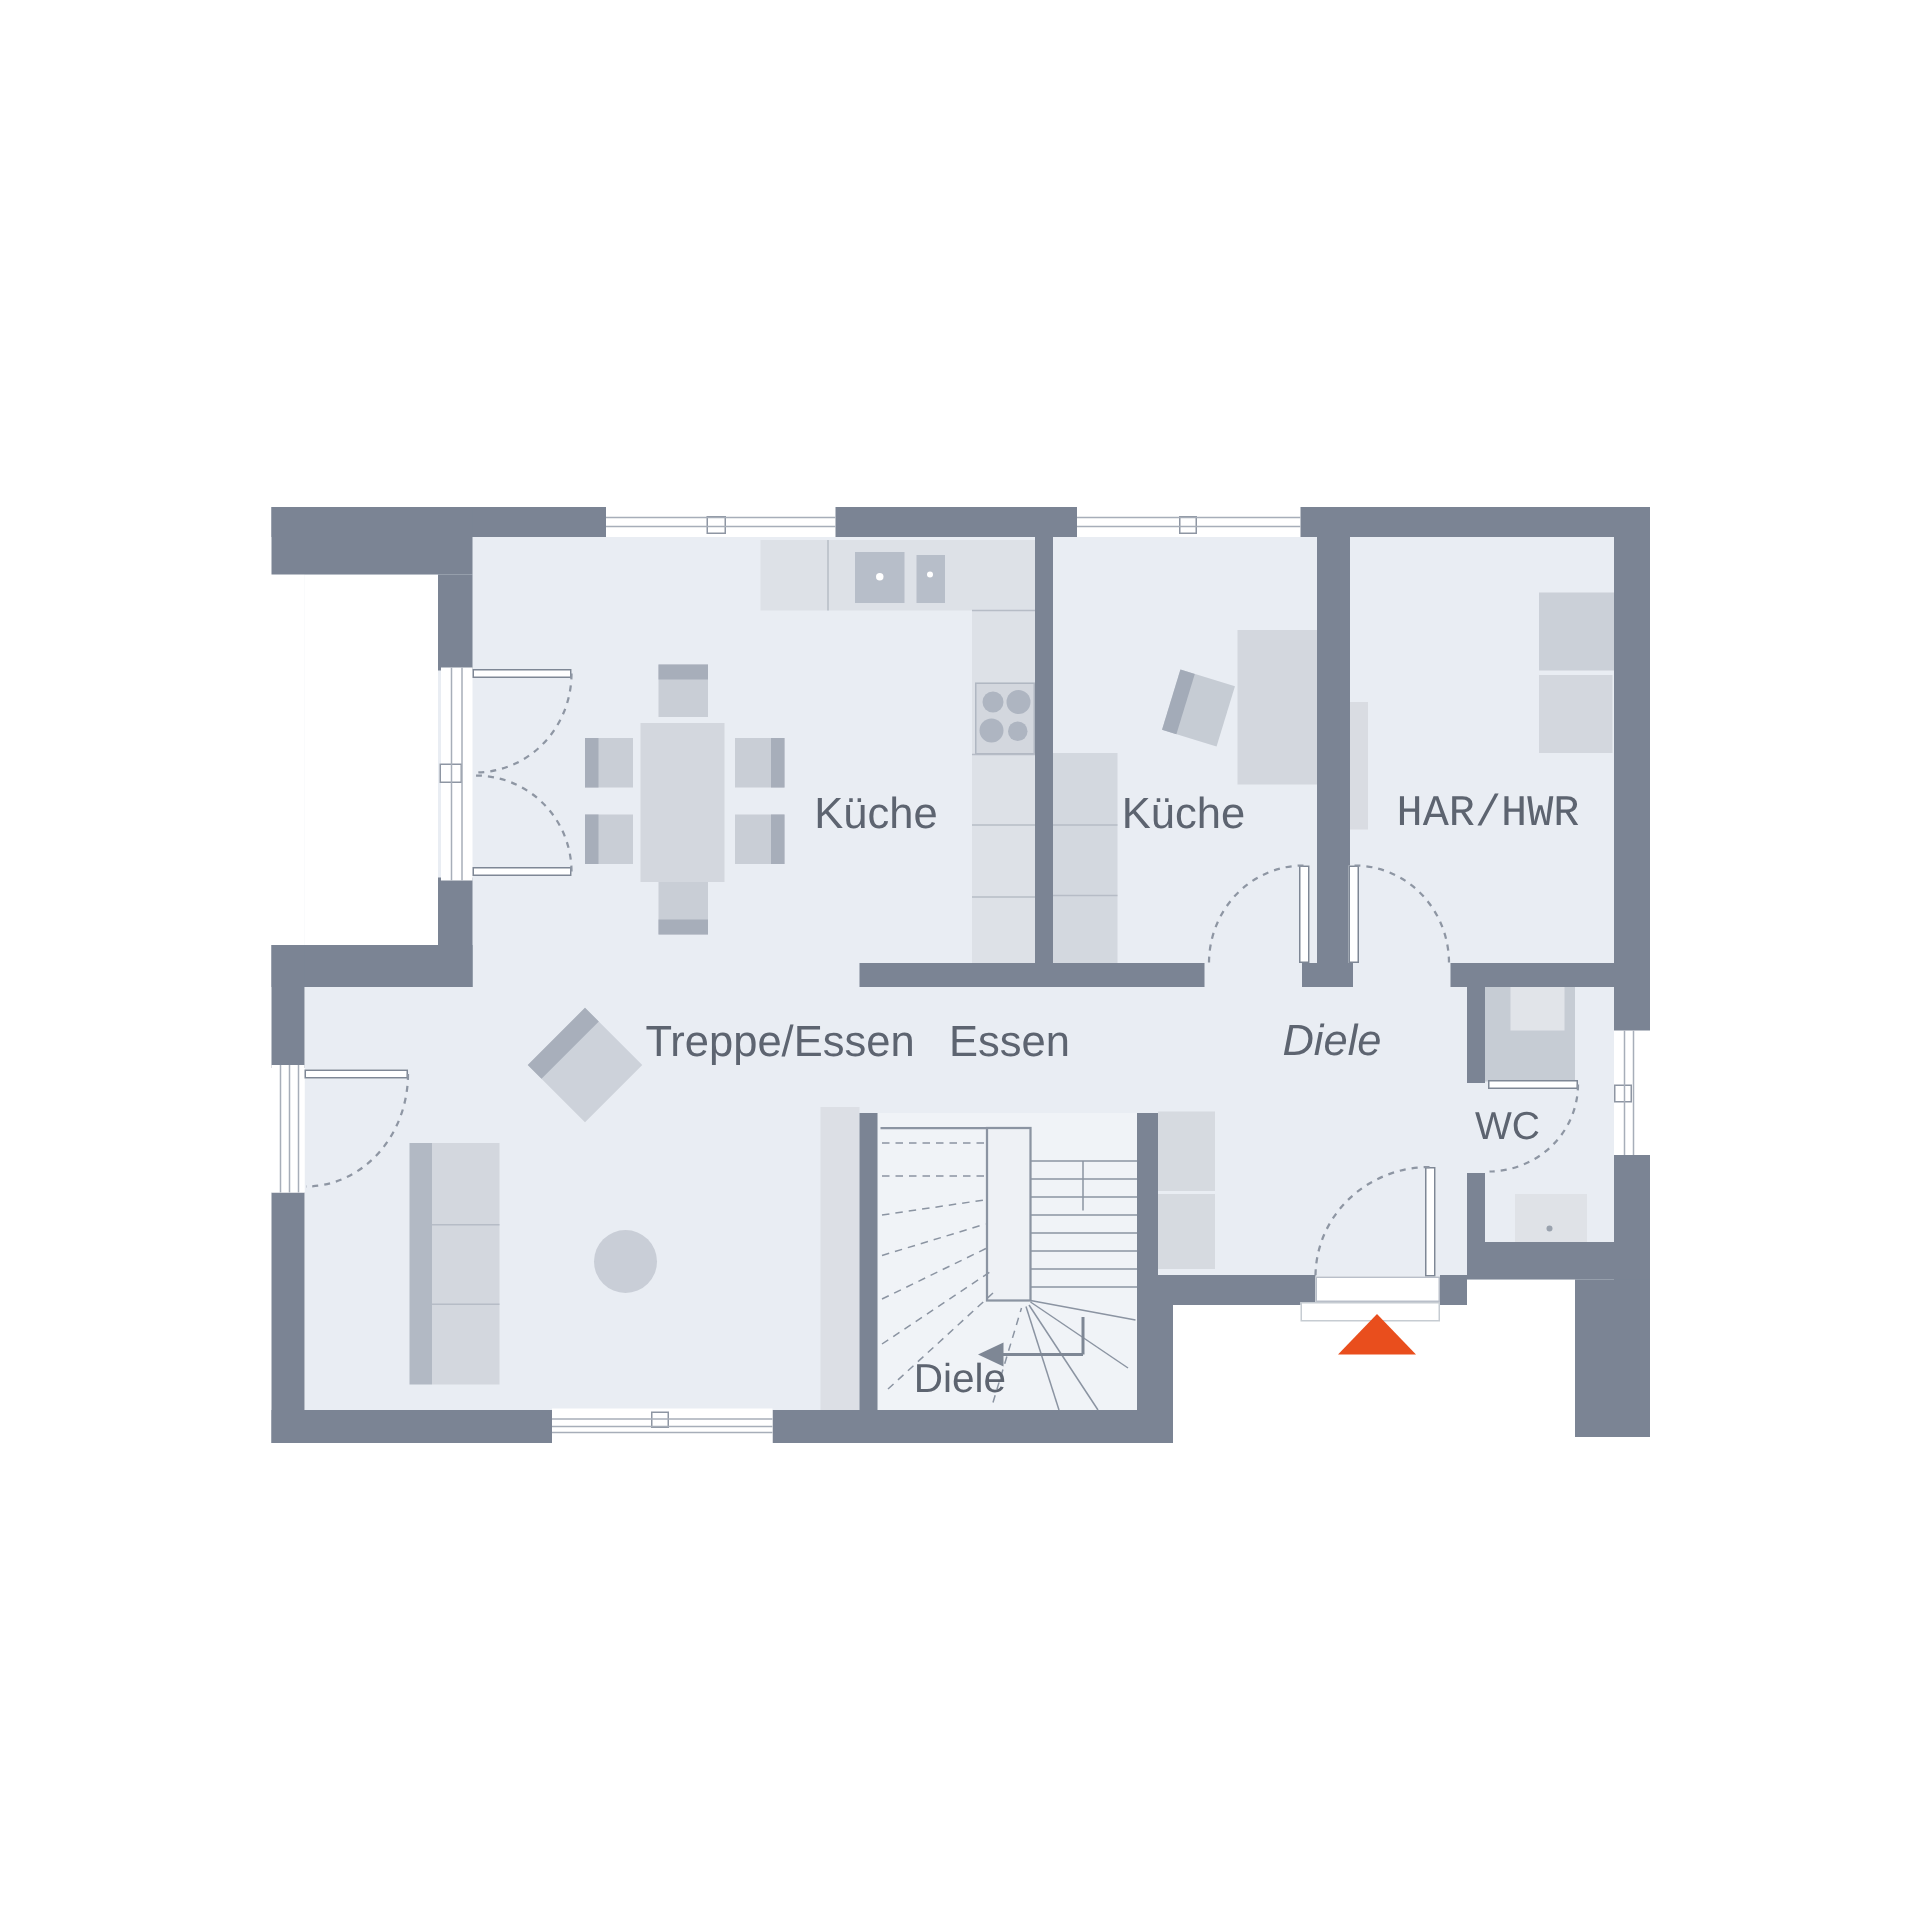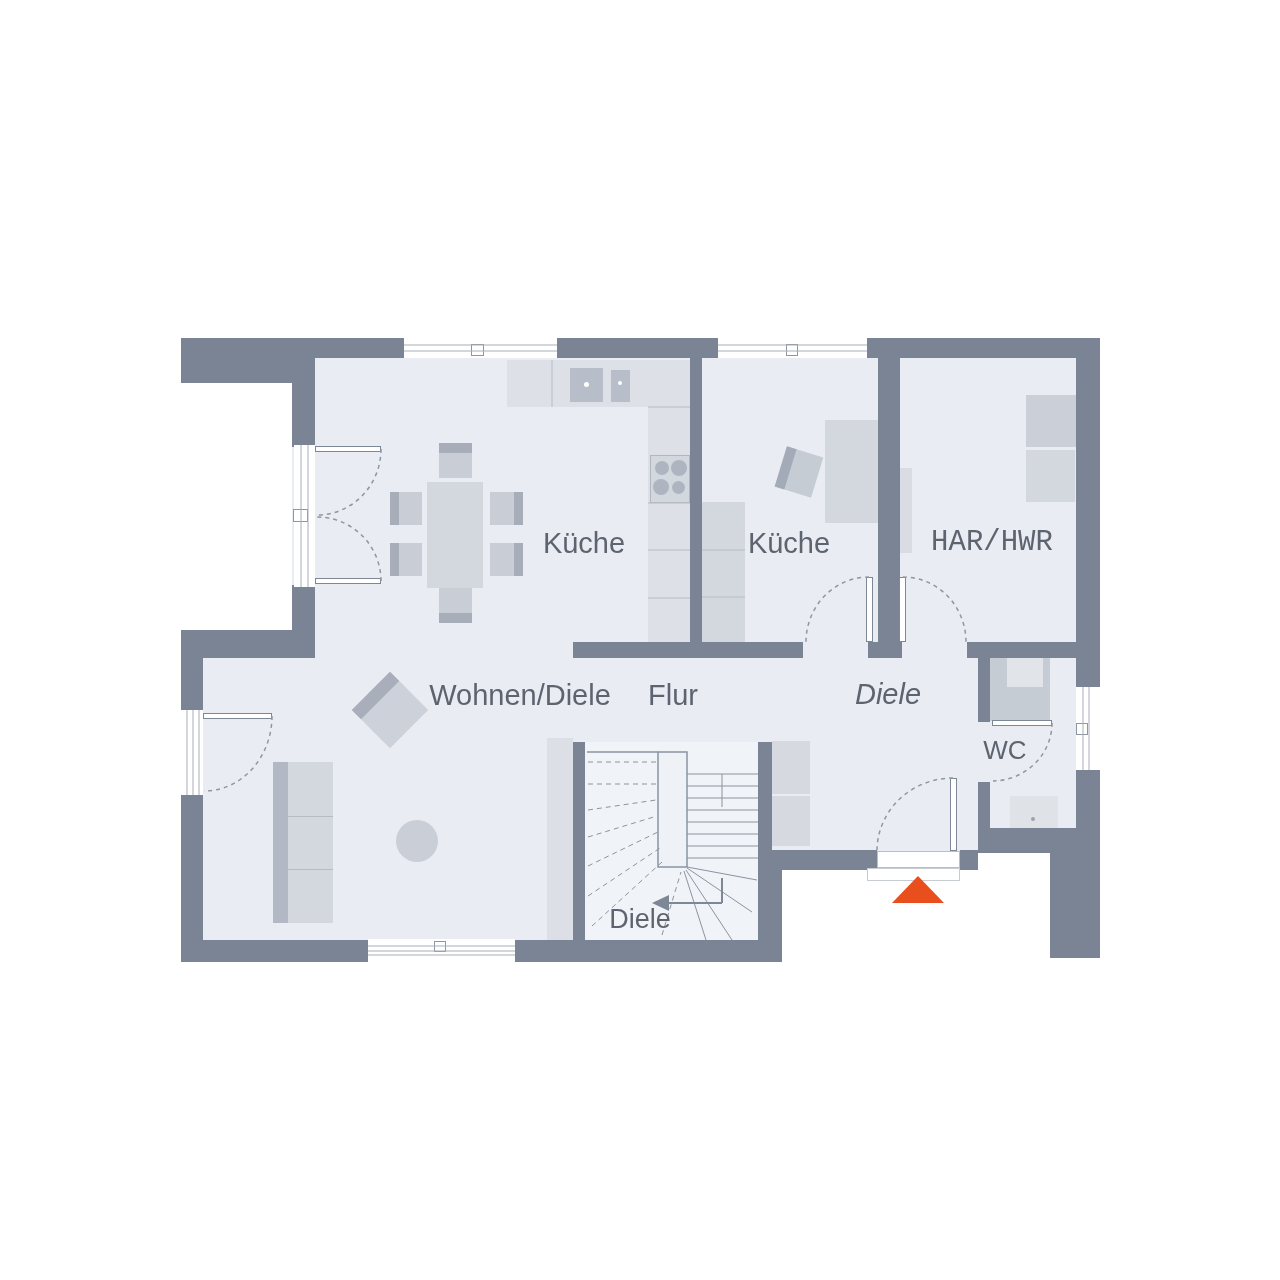--- a/index.html
+++ b/index.html
@@ -185,19 +185,19 @@
         <line x1="722" y1="868" x2="722" y2="893" stroke="#7e8795" stroke-width="2"></line>
         <polygon points="652,893 669,885 669,901" fill="#7e8795"></polygon>
       </g>
     </g>
     <polygon points="918,866 944,893 892,893" fill="#e94e1d"></polygon>
   </svg>
 
   <div class="room-label" style="left:514px;top:518px;width:140px;">Küche</div>
   <div class="room-label" style="left:719px;top:518px;width:140px;">Küche</div>
   <div class="room-label" style="left:902px;top:517px;width:180px;font-family:Liberation Mono, monospace;">HAR/HWR</div>
-  <div class="room-label" style="left:420px;top:670px;width:200px;">Wohnen/Diele</div>
-  <div class="room-label" style="left:623px;top:670px;width:100px;">Flur</div>
+  <div class="room-label" style="left:420px;top:670px;width:200px;">Treppe/Essen</div>
+  <div class="room-label" style="left:623px;top:670px;width:100px;">Essen</div>
   <div class="room-label" style="left:838px;top:669px;width:100px;font-style:italic;">Diele</div>
   <div class="room-label" style="left:965px;top:726px;width:80px;font-size:26px;">WC</div>
   <div class="room-label" style="left:580px;top:895px;width:120px;font-size:27px;">Diele</div>
 
 </div>
 
 </body></html>

